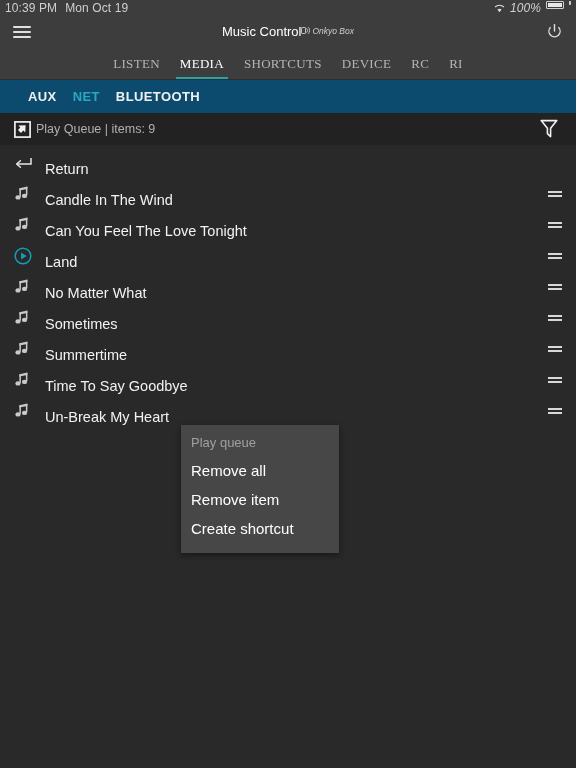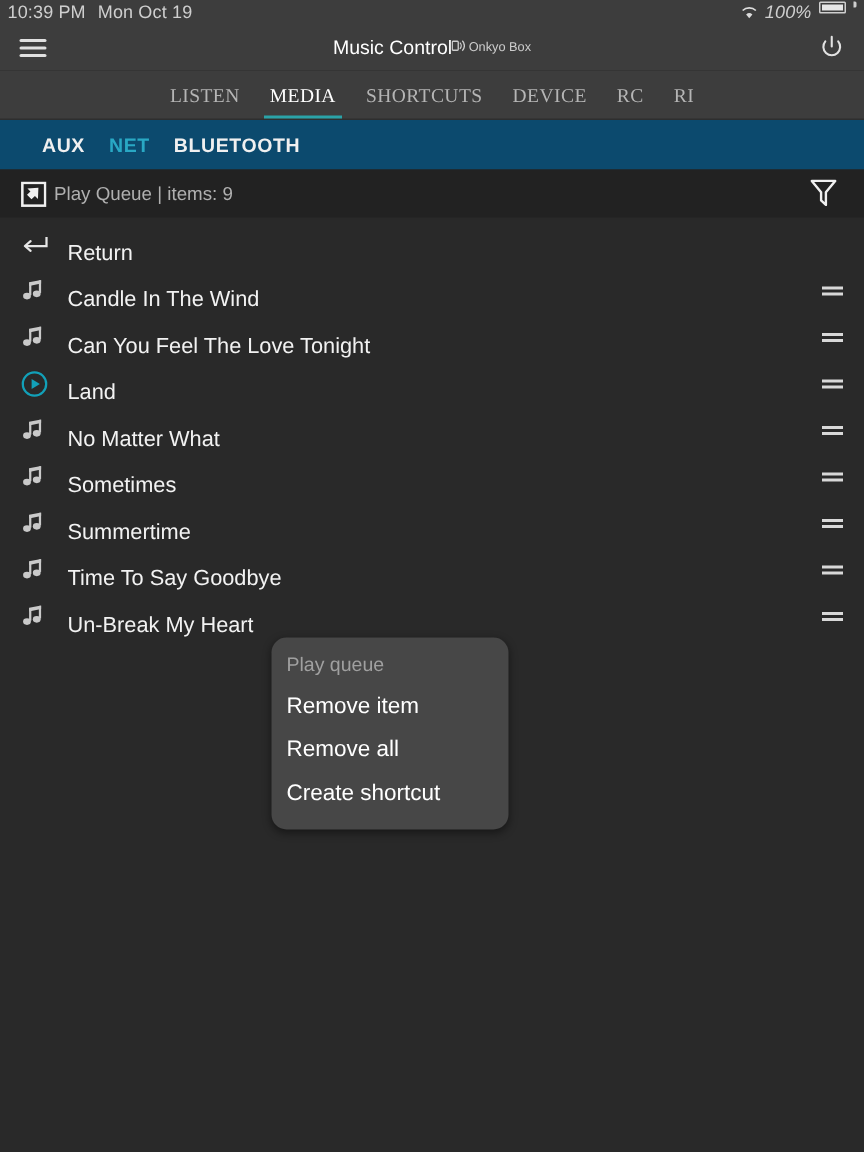--- a/index.html
+++ b/index.html
@@ -38,21 +38,21 @@
     display:flex; align-items:center;
   }
   .hamburger { width:40px; display:flex; flex-direction:column; gap:3px; align-items:center; padding-left:4px;}
   .hamburger span { display:block; width:18px; height:2px; background:#e0e0e0; border-radius:1px; }
   .titlebox {
     position:absolute; left:0; right:0; top:0; bottom:0;
     display:flex; flex-direction:row; align-items:center; justify-content:center;
     pointer-events:none;
   }
   .app-title { color:#ffffff; font-size:13px; line-height:15px; }
-  .app-sub { color:#cdcdcd; font-size:8.5px; line-height:11px; display:flex; align-items:center; gap:2px; }
+  .app-sub { color:#cdcdcd; font-size:8.5px; line-height:11px; display:flex; align-items:center; gap:2px;font-style:italic; }
   .power-btn { margin-left:auto; width:44px; display:flex; justify-content:center; align-items:center; z-index:2;}
 
   
   .tabs {
     height:33px; background:#3d3d3d;
     display:flex; align-items:flex-end; justify-content:center; gap:0;
     border-bottom:1px solid #2e2e2e;
     font-family:Liberation Serif, serif;
   }
   .tab {
@@ -93,21 +93,20 @@
   .drag {
     margin-left:auto; width:14px; display:flex; flex-direction:column; gap:2px; flex:none;
   }
   .drag span { display:block; height:2px; background:#d8d8d8; width:14px; }
 
   
   .ctxmenu {
     position:absolute; left:181px; top:425px; width:158px;
     background:#474747; box-shadow:0 2px 6px rgba(0,0,0,.45);
     padding:4px 0 10px 0;
-    border-radius:10px;
   }
   .ctx-header { color:#a0a0a0; font-size:13px; padding:6px 10px 6px 10px; }
   .ctx-item { color:#ffffff; font-size:15px; padding:6px 10px 6px 10px; }
 </style>
 </head>
 <body>
 
 <div id="app">
 
   <div class="statusbar">
@@ -327,18 +326,18 @@
       <span class="drag">
           <span></span>
           <span></span>
         </span>
     </div>
 
   </div>
 
   <div class="ctxmenu">
     <div class="ctx-header">Play queue</div>
+    <div class="ctx-item">Remove all</div>
     <div class="ctx-item">Remove item</div>
-    <div class="ctx-item">Remove all</div>
     <div class="ctx-item">Create shortcut</div>
   </div>
 
 </div>
 
 </body></html>

